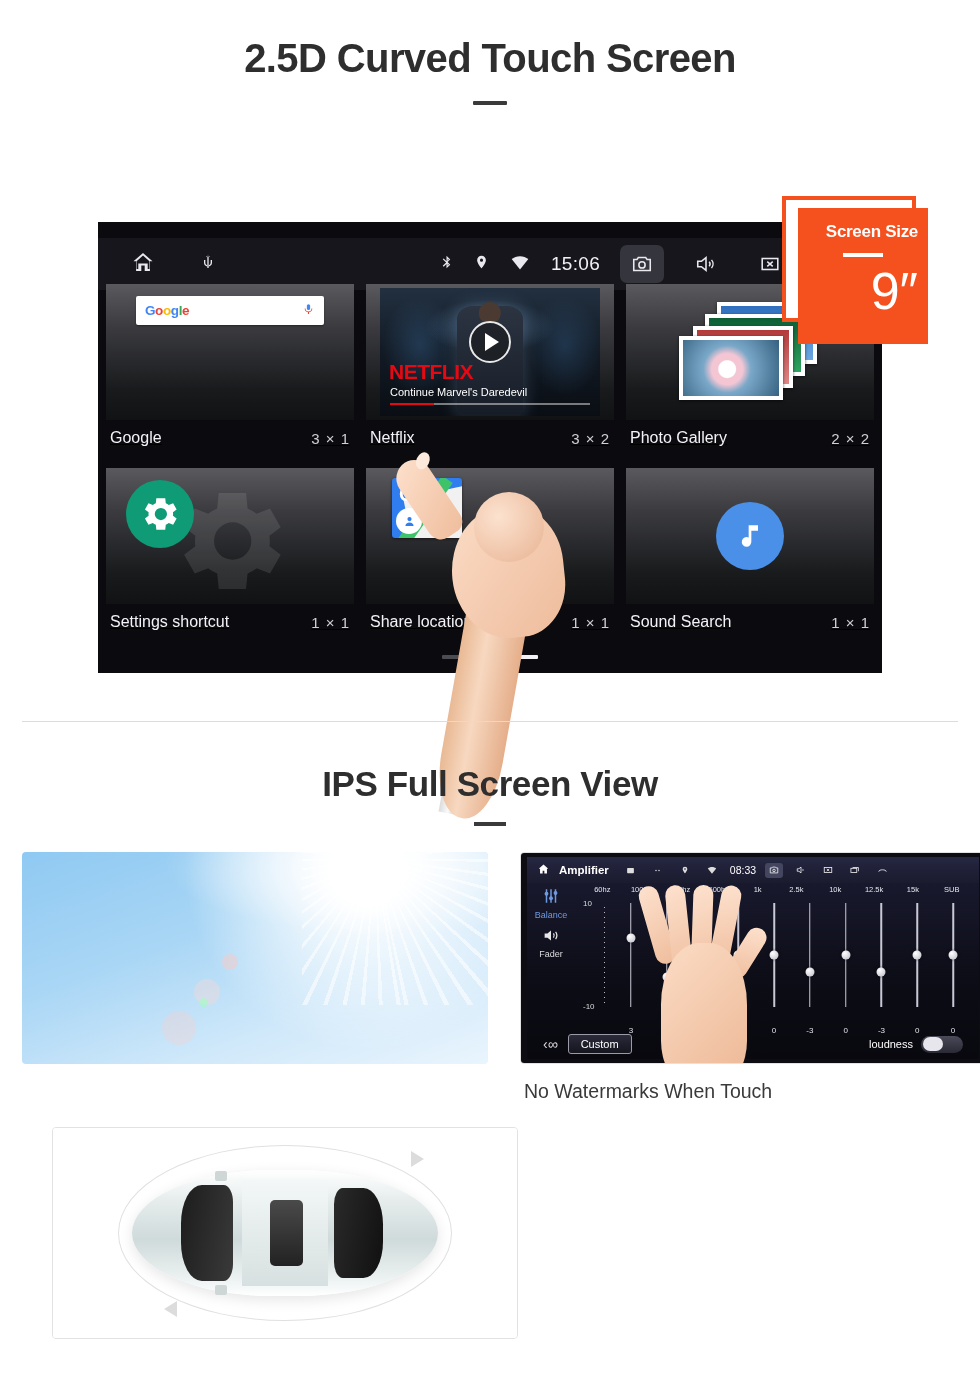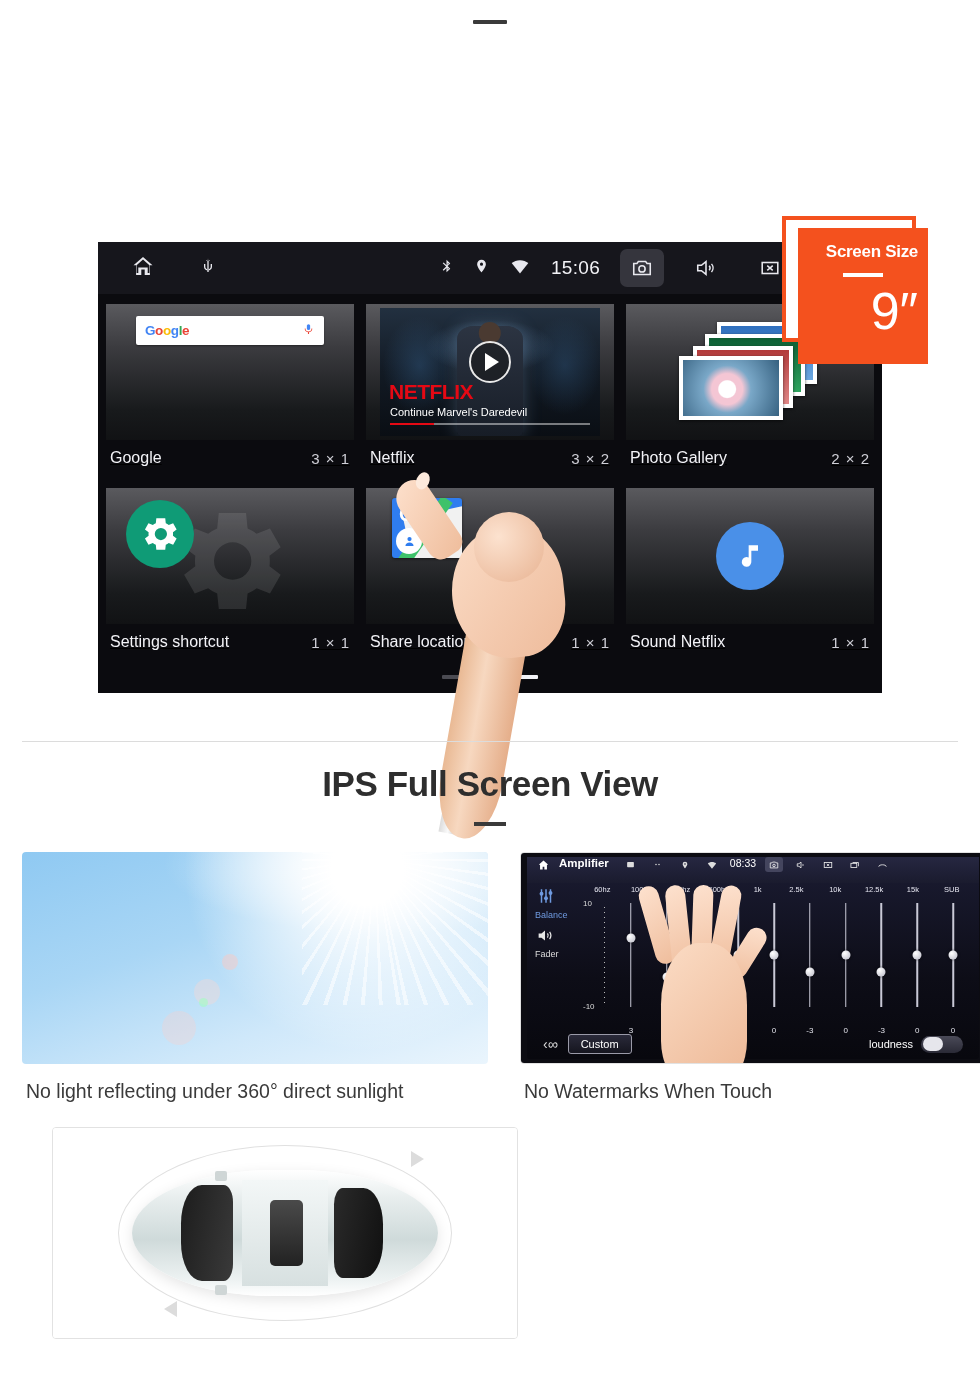--- a/index.html
+++ b/index.html
@@ -33,21 +33,21 @@
   }
 
   
   .device-wrap { position: absolute; left: 98px; top: 222px; width: 784px; height: 451px; }
   .device {
     position: absolute; inset: 0;
     background: #0b0b0f;
     overflow: hidden;
   }
   .statusbar {
-    position: absolute; left: 0; top: 0; width: 100%; height: 52px;
+    position: absolute; left: 0; top: 16px; width: 100%; height: 52px;
     background: #16161c;
     display: flex; align-items: center;
   }
   .sb-left { display: flex; align-items: center; gap: 44px; padding-left: 32px; }
   .sb-right { margin-left: auto; display: flex; align-items: center; gap: 20px; padding-right: 26px; }
   .sb-ico { fill: #e8e8ee; }
   .clock { color: #f2f2f6; font-size: 19px; letter-spacing: .3px; }
   .sb-btn {
     width: 44px; height: 38px; display: flex; align-items: center; justify-content: center;
     border-radius: 7px;
@@ -209,27 +209,27 @@
         rgba(255,255,255,.55) 0deg 1.6deg, rgba(255,255,255,0) 1.6deg 7deg);
     mask-image: radial-gradient(circle at 28% 12%, #000 0 70%, transparent 100%);
     -webkit-mask-image: radial-gradient(circle at 28% 12%, #000 0 70%, transparent 100%);
   }
 
   
   .amp { width: 100%; height: 100%; position: relative; background: #0c0c12; overflow: hidden; }
   .amp-inner { position: absolute; left: 6px; right: 6px; top: 4px; bottom: 4px;
     background: linear-gradient(#1b1c33, #0d0d17 60%, #08080e); border-radius: 2px; }
   .amp-top { position: absolute; left: 0; right: 0; top: 0; height: 26px;
-    display: flex; align-items: flex-start; gap: 9px; padding: 0 10px;
+    display: flex; align-items: center; gap: 9px; padding: 0 10px;
     background: linear-gradient(#262741,#1a1b2e); }
   .amp-title { color: #fff; font-size: 11.5px; font-weight: bold; margin-right: 4px; }
   .amp-time { color: #fff; font-size: 10.5px; }
   .amp-chip { width: 18px; height: 15px; border-radius: 3px; display:flex; align-items:center; justify-content:center; }
   .amp-chip.on { background: #44455e; }
-  .amp-side { position: absolute; left: 8px; top: 30px; width: 48px; text-align: left; }
+  .amp-side { position: absolute; left: 0; top: 30px; width: 48px; text-align: center; }
   .amp-side .lbl { font-size: 9px; color: #6f9ae0; margin-top: 1px; }
   .amp-side .lbl2 { font-size: 9px; color: #dcdcdc; margin-top: 1px; }
   .eq { position: absolute; left: 56px; right: 8px; top: 28px; bottom: 34px; }
   .eq-head { display: flex; justify-content: space-between; padding: 0 2px; }
   .eq-head span { color: #e6e6f0; font-size: 7.5px; width: 9%; text-align: center; }
   .eq-body { position: absolute; left: 0; right: 0; top: 14px; bottom: 14px; display: flex; }
   .eq-axis { width: 30px; position: relative; }
   .eq-axis .t { position: absolute; left: 0; color: #dcdcdc; font-size: 8px; }
   .eq-axis .tick { position: absolute; left: 21px; top: 8px; bottom: 8px; width: 1px;
      background: repeating-linear-gradient(#bbb 0 1.5px, transparent 1.5px 5px); }
@@ -320,20 +320,21 @@
      background: linear-gradient(#4a4a4a,#222); border-radius: 5px; }
   .mirror { position: absolute; width: 4%; height: 8%; background: #cfd6d6; border-radius: 2px; }
   .m1 { left: 27%; top: 1%; }
   .m2 { left: 27%; bottom: 1%; }
 </style>
 </head>
 <body>
 
 <div class="sec1">
 
+  <div class="headline">2.5D Curved Touch Screen</div>
   <div class="rule"></div>
 
   <div class="device-wrap">
     <div class="device">
 
       <div class="statusbar">
         <div class="sb-left">
           <span>
             <svg width="26" height="24" viewBox="0 0 24 24">
                 <path class="sb-ico" d="M12 3 2.5 11.3h2.6V21h5.2v-5.6h3.4V21h5.2v-9.7h2.6L12 3zm0 2.6 6.4 5.6V19h-1.7v-5.6H7.3V19H5.6v-7.8L12 5.6z"></path>
@@ -484,21 +485,21 @@
 
         <div class="cell">
           <div class="tile">
             <div class="ss-circle">
               <svg width="32" height="32" viewBox="0 0 24 24">
                   <path fill="#fff" d="M11 4v9.2A3.6 3.6 0 1 0 13 16V8h5V4h-7z"></path>
                 </svg>
             </div>
           </div>
           <div class="cap">
-            <span class="cap-name">Sound Netflix</span>
+            <span class="cap-name">Sound Search</span>
             <span class="cap-size">1 × 1</span>
           </div>
         </div>
 
       </div>
 
       <div class="pagedots">
         <span class="dash"></span>
         <span class="dash"></span>
         <span class="dash on"></span>
@@ -536,21 +537,20 @@
     <div class="card">
       <div class="frame bleed">
         <div class="sky">
           <div class="rays"></div>
           <div class="flare f1"></div>
           <div class="flare f2"></div>
           <div class="flare f3"></div>
           <div class="flare f4"></div>
         </div>
       </div>
-      <div class="ccap">No light reflecting under 360° direct sunlight</div>
     </div>
 
     <div class="card right">
       <div class="frame">
         <div class="amp">
           <div class="amp-inner">
 
             <div class="amp-top">
               <span>
                 <svg width="13" height="12" viewBox="0 0 24 24">

